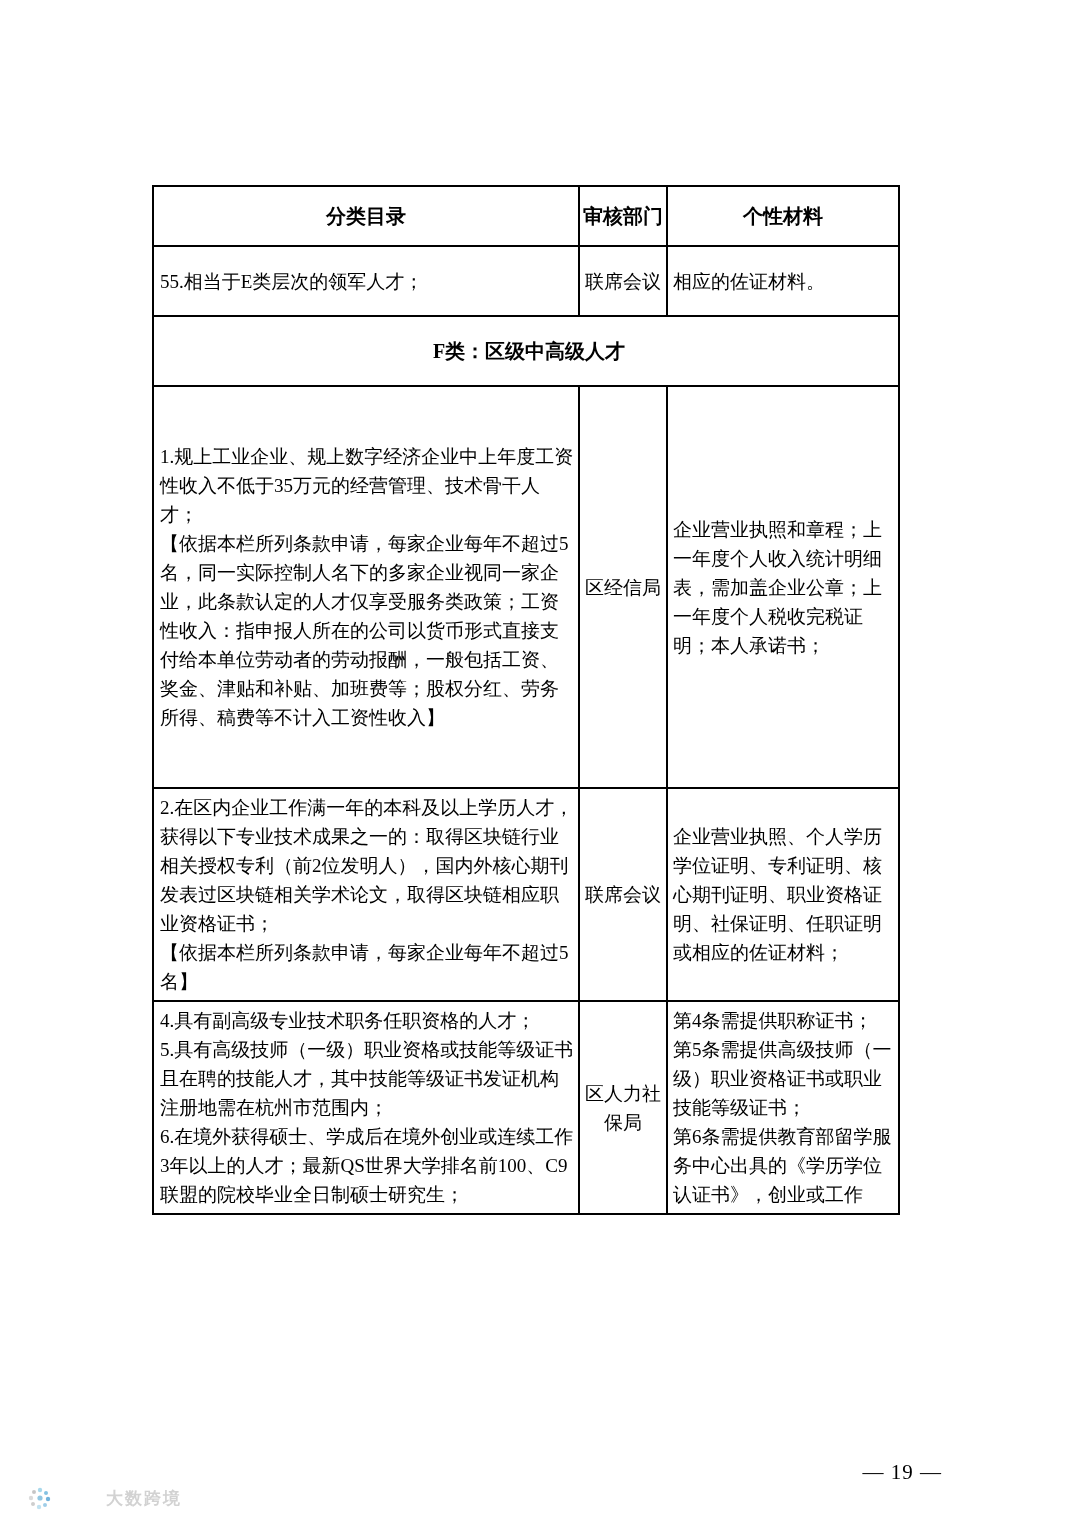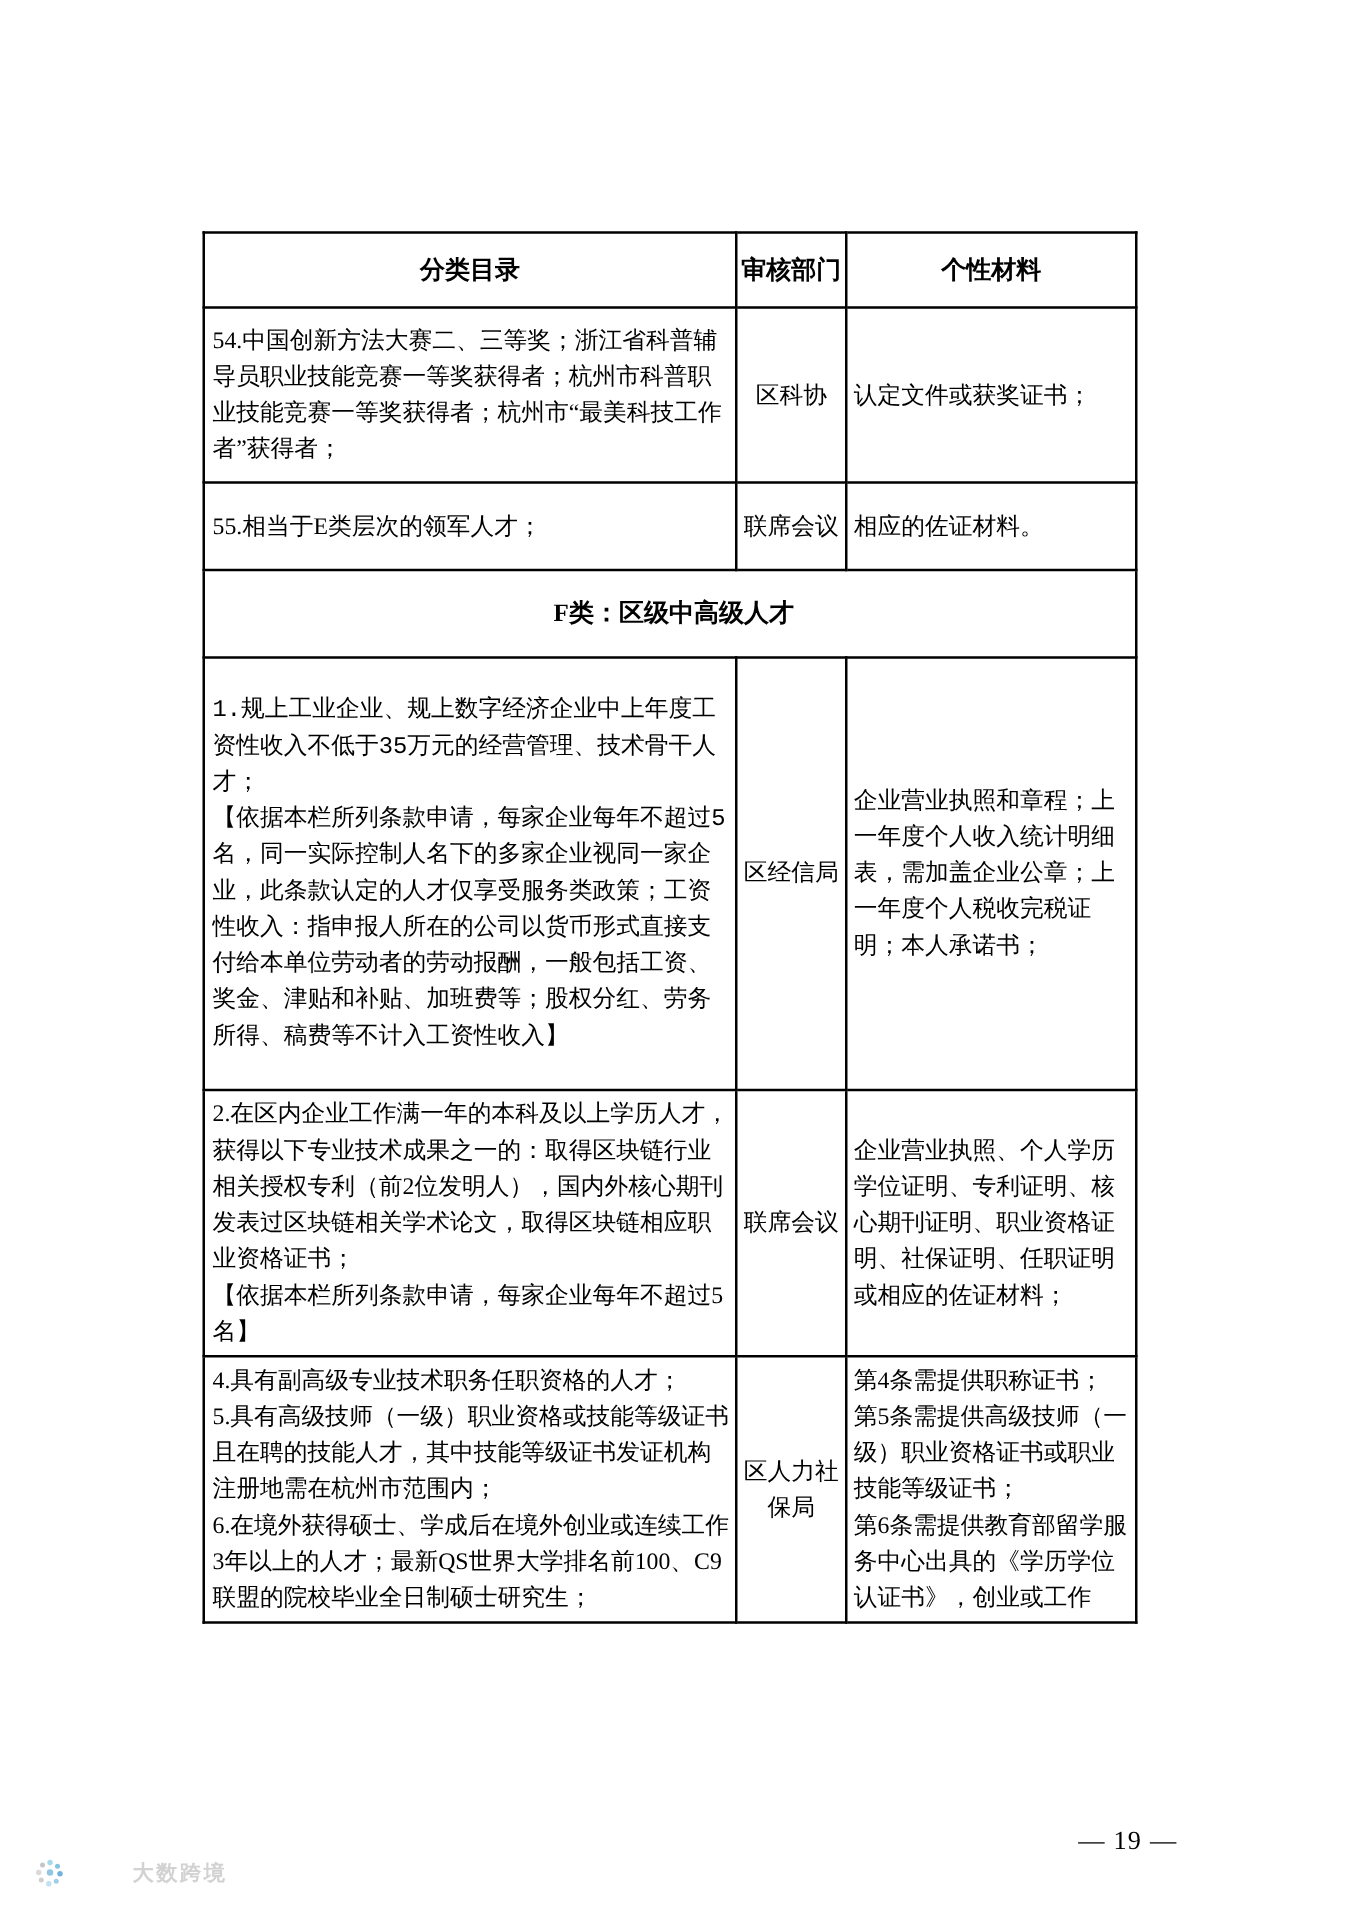--- a/index.html
+++ b/index.html
@@ -8,21 +8,21 @@
     width: 1080px; height: 1528px;
     position: relative;
     font-family: "Liberation Serif", "DejaVu Serif", serif;
     color: #000;
     overflow: hidden;
   }
   .page { position: absolute; inset: 0; background: #fff; }
 
   table.doc {
     position: absolute;
-    left: 162px; top: 185px;
+    left: 152px; top: 185px;
     width: 746px;
     border-collapse: collapse;
     table-layout: fixed;
   }
   col.c1 { width: 426px; }
   col.c2 { width: 88px; }
   col.c3 { width: 232px; }
 
   th, td {
     border: 2px solid #000;
@@ -99,34 +99,29 @@
         <col class="c3">
     </colgroup>
     <thead>
       <tr>
         <th>分类目录</th>
         <th>审核部门</th>
         <th>个性材料</th>
       </tr>
     </thead>
     <tbody>
-      <tr style="height:140px;">
-        <td class="cat">54.中国创新方法大赛二、三等奖；浙江省科普辅导员职业技能竞赛一等奖获得者；杭州市科普职业技能竞赛一等奖获得者；杭州市“最美科技工作者”获得者；</td>
-        <td class="dept">区科协</td>
-        <td class="mat">认定文件或获奖证书；</td>
-      </tr>
       <tr style="height:70px;">
         <td class="cat">55.相当于E类层次的领军人才；</td>
         <td class="dept">联席会议</td>
         <td class="mat">相应的佐证材料。</td>
       </tr>
       <tr class="section">
         <td colspan="3">F类：区级中高级人才</td>
       </tr>
-      <tr style="height:346px;font-family:Liberation Mono, monospace;">
+      <tr style="height:402px;">
         <td class="cat">1.规上工业企业、规上数字经济企业中上年度工资性收入不低于35万元的经营管理、技术骨干人才；
 【依据本栏所列条款申请，每家企业每年不超过5名，同一实际控制人名下的多家企业视同一家企业，此条款认定的人才仅享受服务类政策；工资性收入：指申报人所在的公司以货币形式直接支付给本单位劳动者的劳动报酬，一般包括工资、奖金、津贴和补贴、加班费等；股权分红、劳务所得、稿费等不计入工资性收入】</td>
         <td class="dept">区经信局</td>
         <td class="mat">企业营业执照和章程；上一年度个人收入统计明细表，需加盖企业公章；上一年度个人税收完税证明；本人承诺书；</td>
       </tr>
       <tr style="height:200px;">
         <td class="cat">2.在区内企业工作满一年的本科及以上学历人才，获得以下专业技术成果之一的：取得区块链行业相关授权专利（前2位发明人），国内外核心期刊发表过区块链相关学术论文，取得区块链相应职业资格证书；
 【依据本栏所列条款申请，每家企业每年不超过5名】</td>
         <td class="dept">联席会议</td>
         <td class="mat">企业营业执照、个人学历学位证明、专利证明、核心期刊证明、职业资格证明、社保证明、任职证明或相应的佐证材料；</td>

